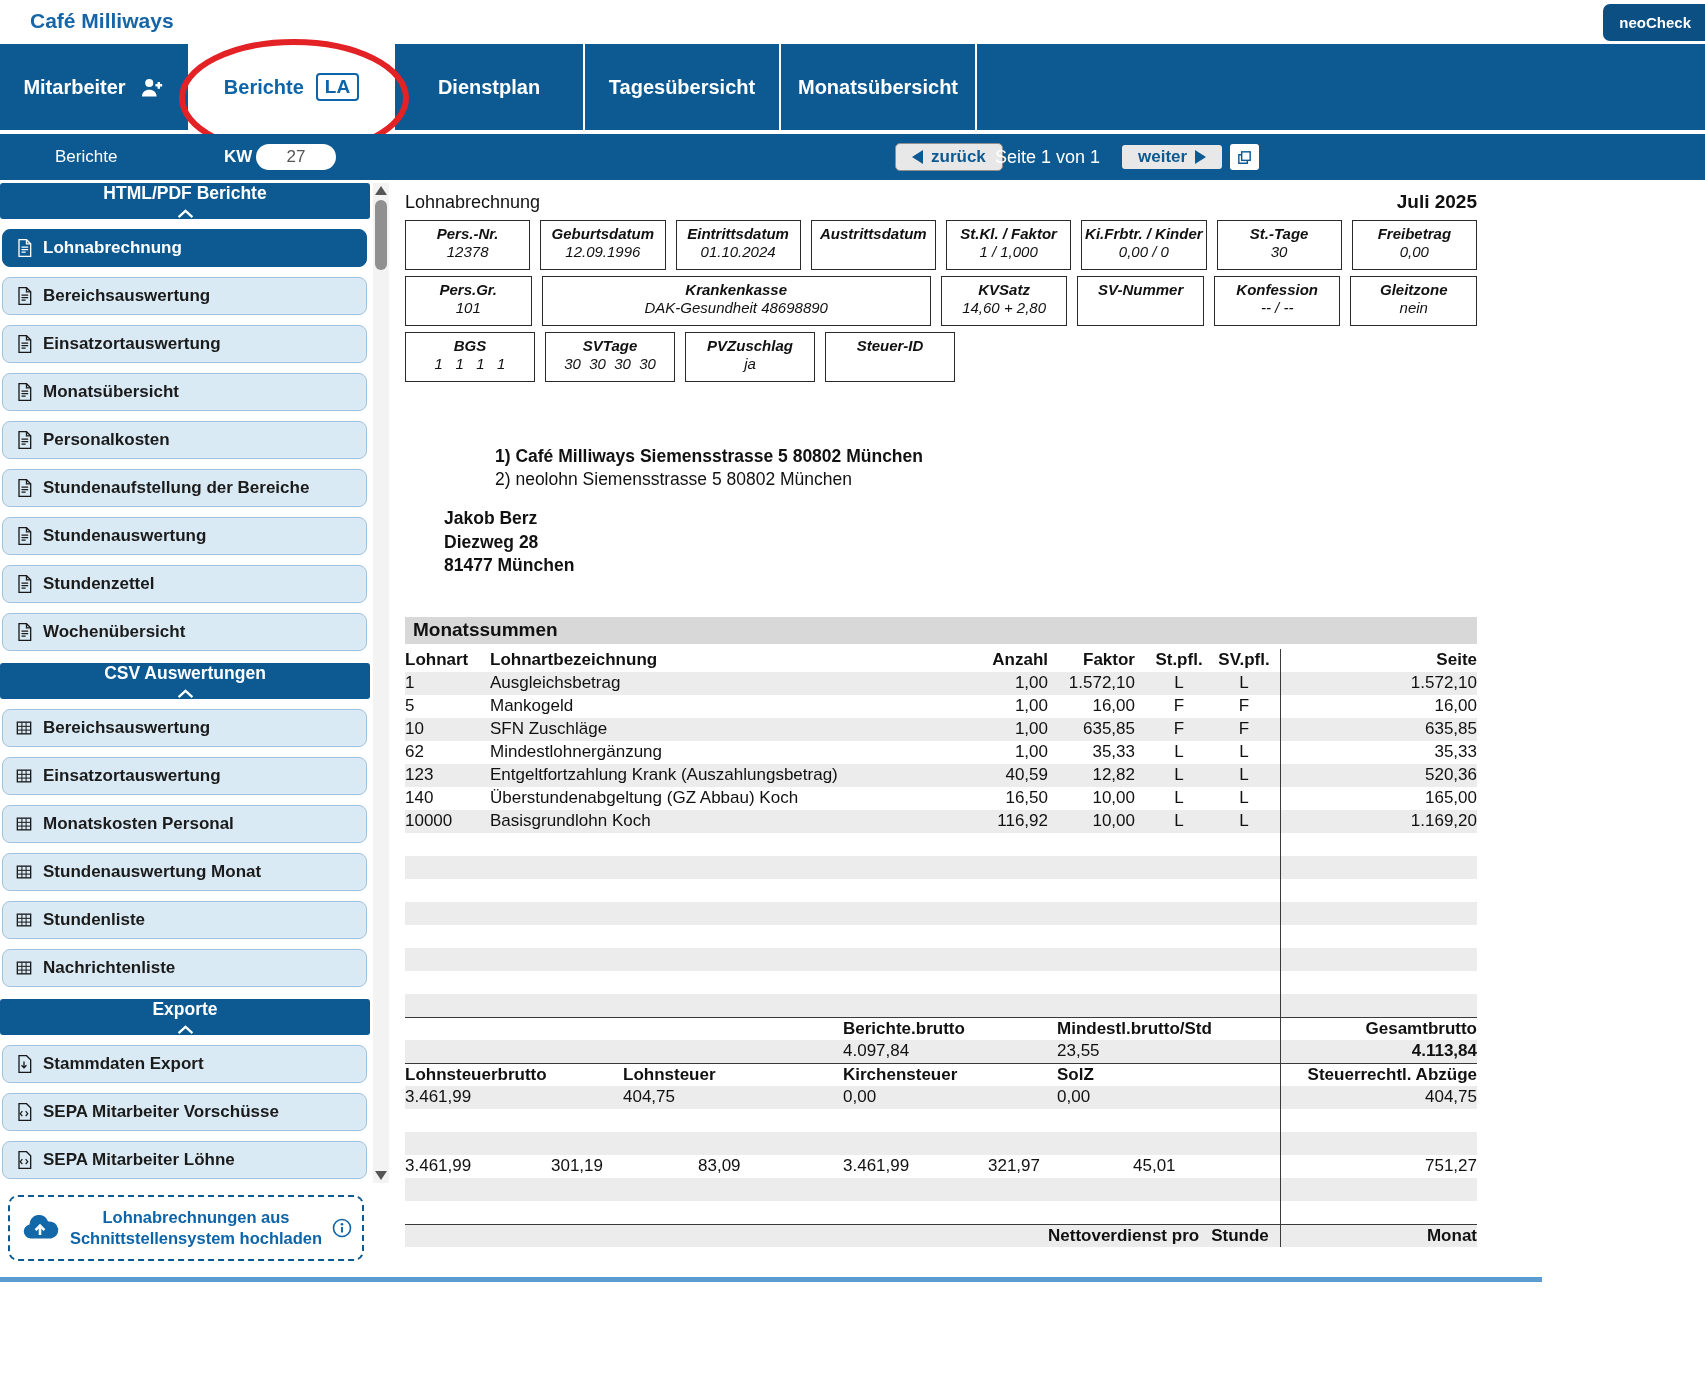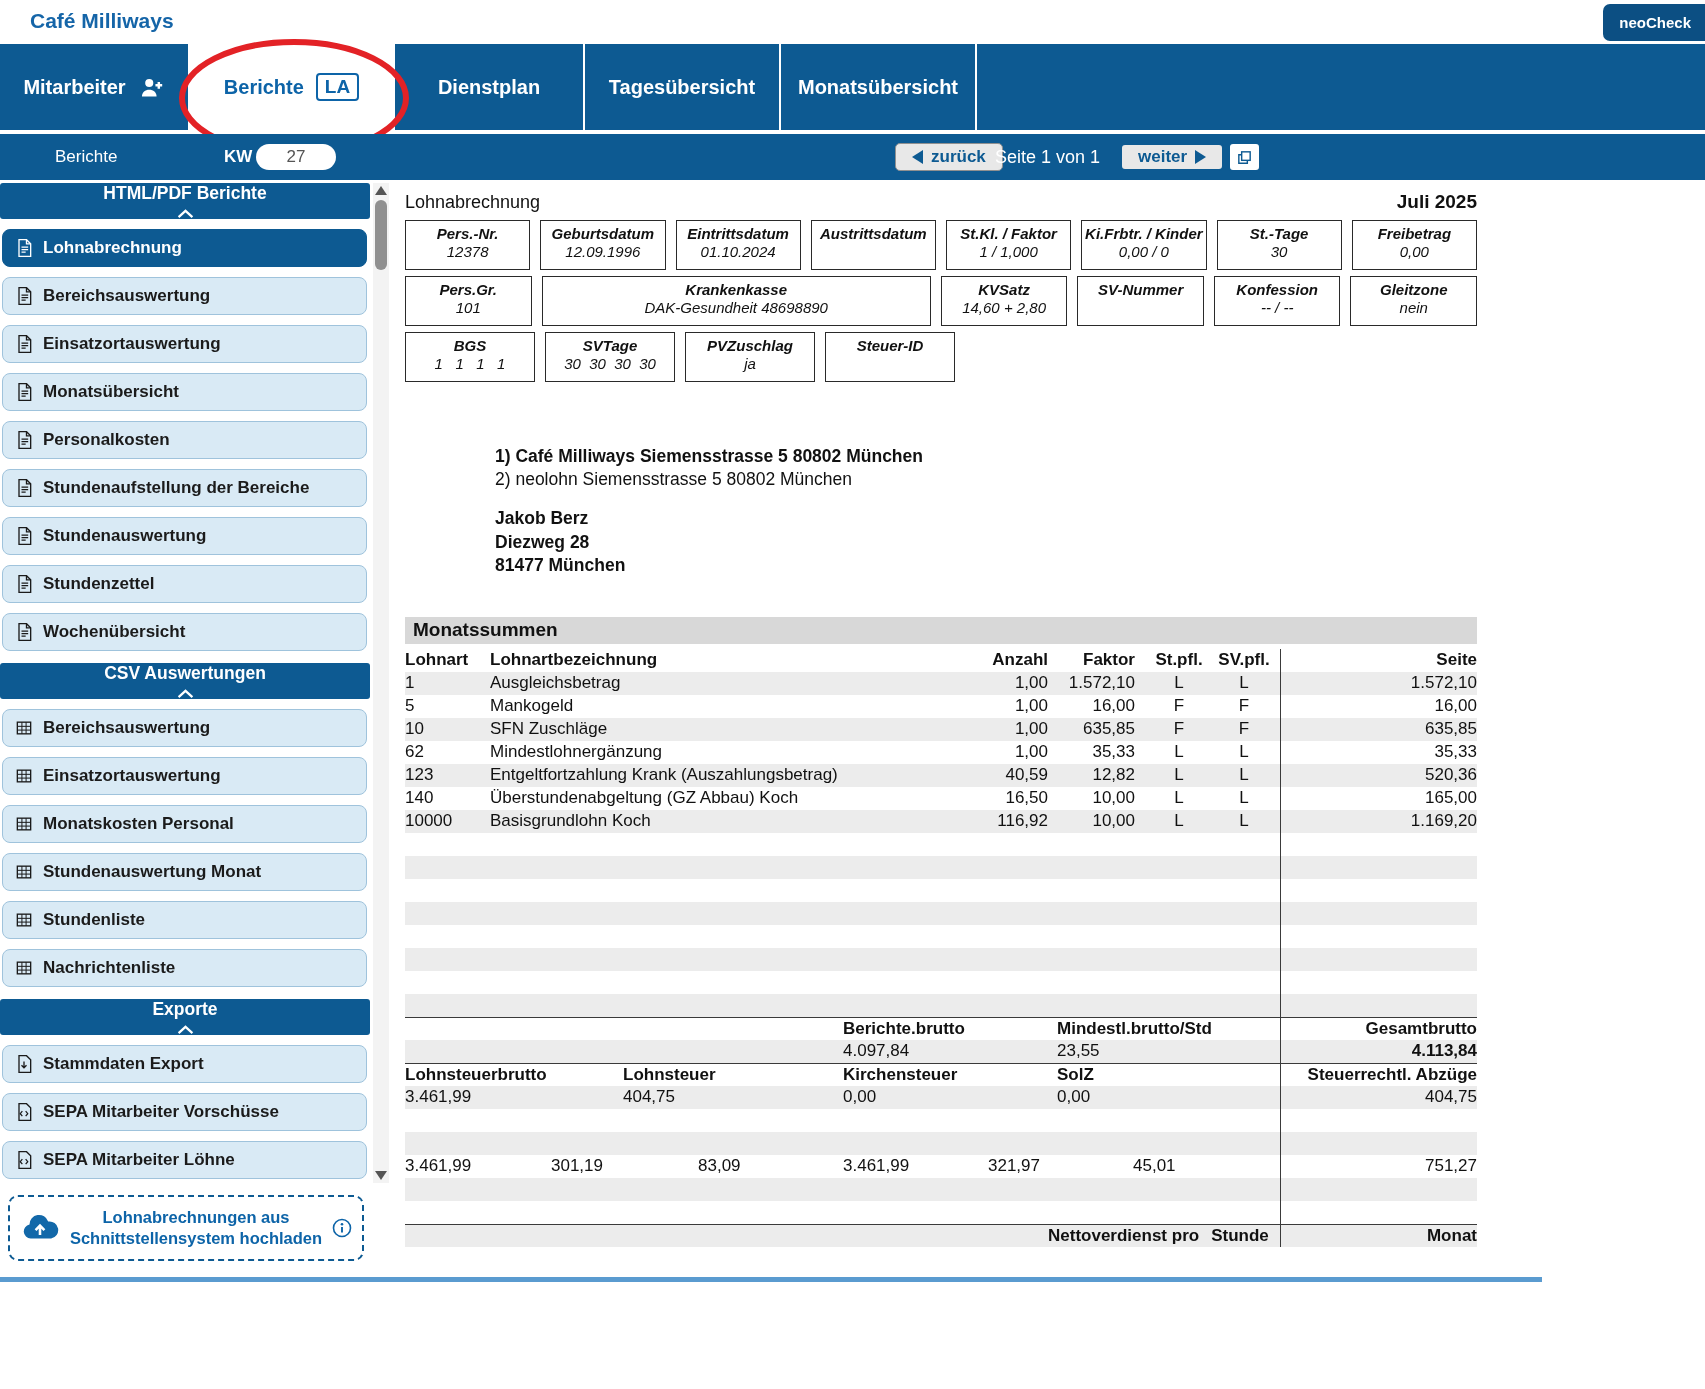--- a/index.html
+++ b/index.html
@@ -64,21 +64,21 @@
   .r-titlebar { display:flex; justify-content:space-between; align-items:center; height:24px; }
   .r-title { font-size:18px; }
   .r-period { font-size:19px; font-weight:700; }
   .boxrow { display:flex; gap:10px; margin-top:6px;font-style:italic; }
   .hbox { width:130px; height:50px; border:1.5px solid #2a2a2a; display:flex; flex-direction:column; align-items:center; padding-top:4px; }
   .hbox.wide { width:400px; }
   .hb-l { font-size:15px; font-weight:700; white-space:pre; }
   .hb-v { font-size:15px; margin-top:1px; white-space:pre; }
   .addr { margin:63px 0 0 90px; font-size:17.5px; line-height:23px; }
   .addr .a1 { font-weight:700; }
-  .emp { margin:16px 0 0 90px; font-size:17.5px; font-weight:700; line-height:23.5px; }
+  .emp { margin:16px 0 0 39px; font-size:17.5px; font-weight:700; line-height:23.5px; }
   .ms-bar { margin-top:39px; height:27px; background:#d8d8d8; display:flex; align-items:center; padding-left:8px; font-size:19px; font-weight:700; }
   .rtable { position:relative; margin-top:5px; font-size:17px; }
   .t-row { height:23px; display:grid; grid-template-columns:85px 478px 95px 87px 58px 72px 197px; align-items:center; }
   .t-row:nth-child(even) { background:#ececec; }
   .t-head { font-weight:700; }
   .c3,.c4 { text-align:right; padding-right:15px; }
   .c5,.c6 { text-align:center; }
   .c7 { text-align:right; }
   .g5 { grid-template-columns:218px 220px 214px 221px 199px; }
   .g7 { grid-template-columns:146px 147px 145px 145px 145px 145px 199px; }

